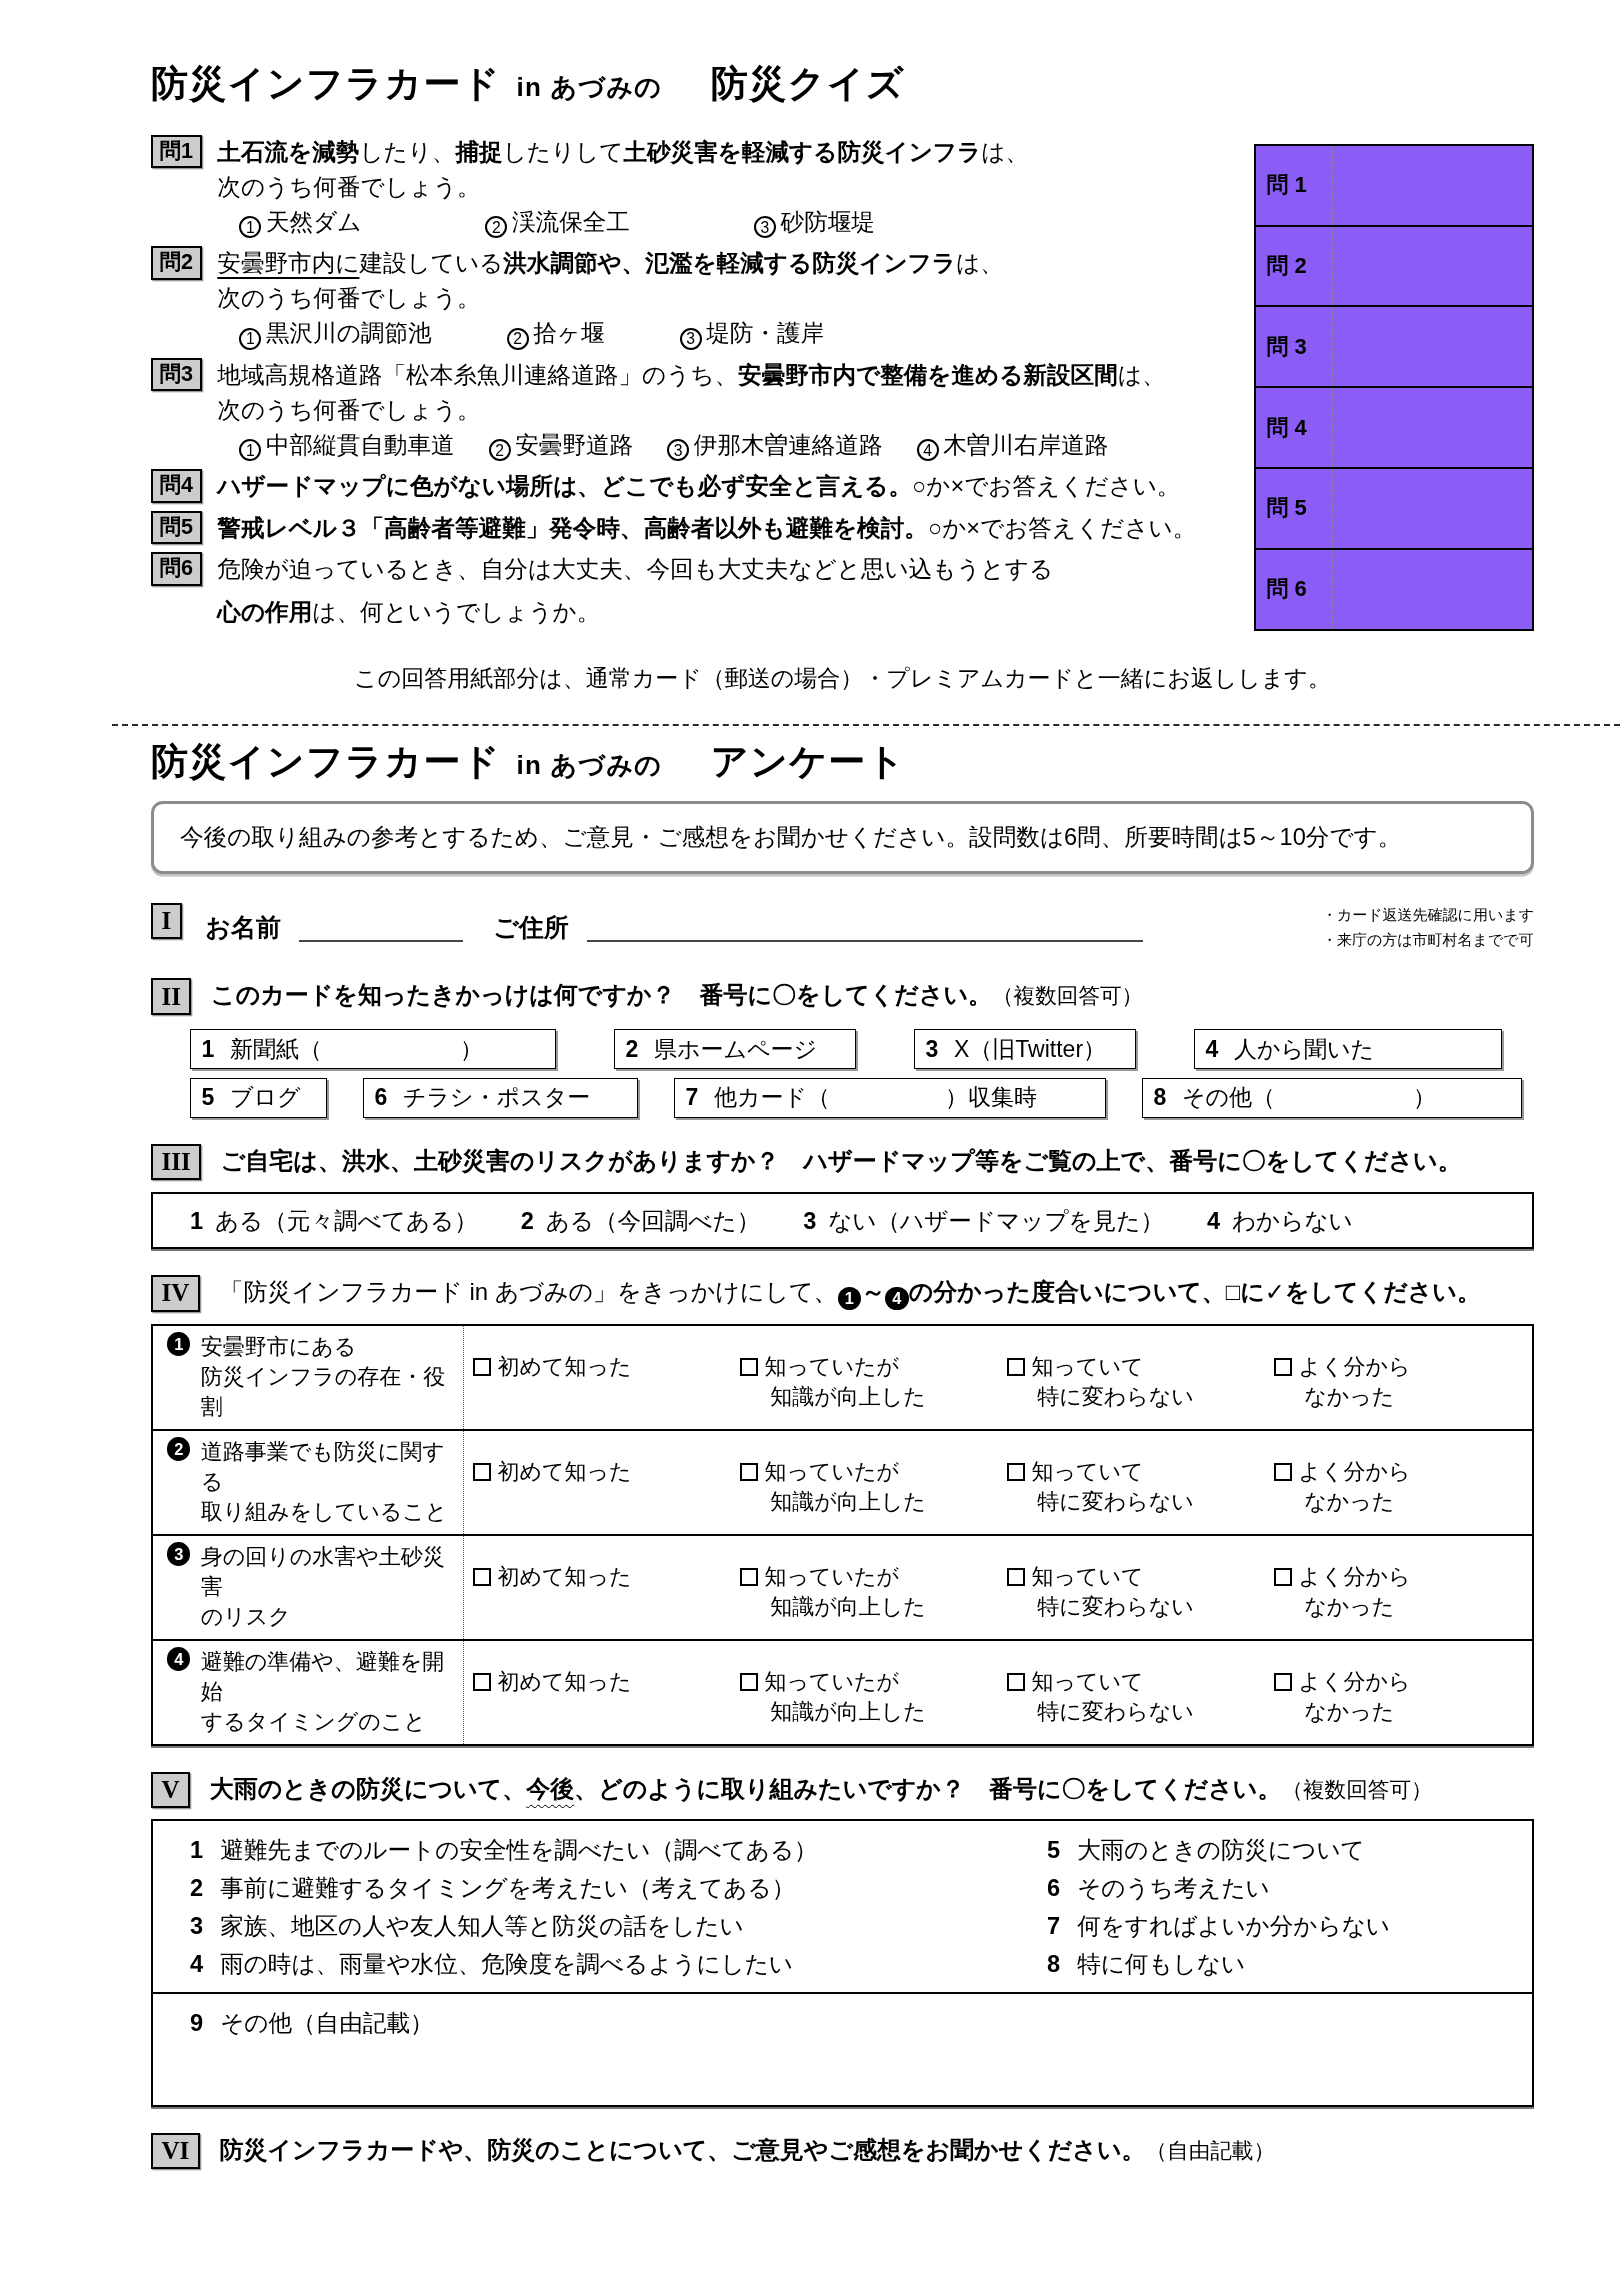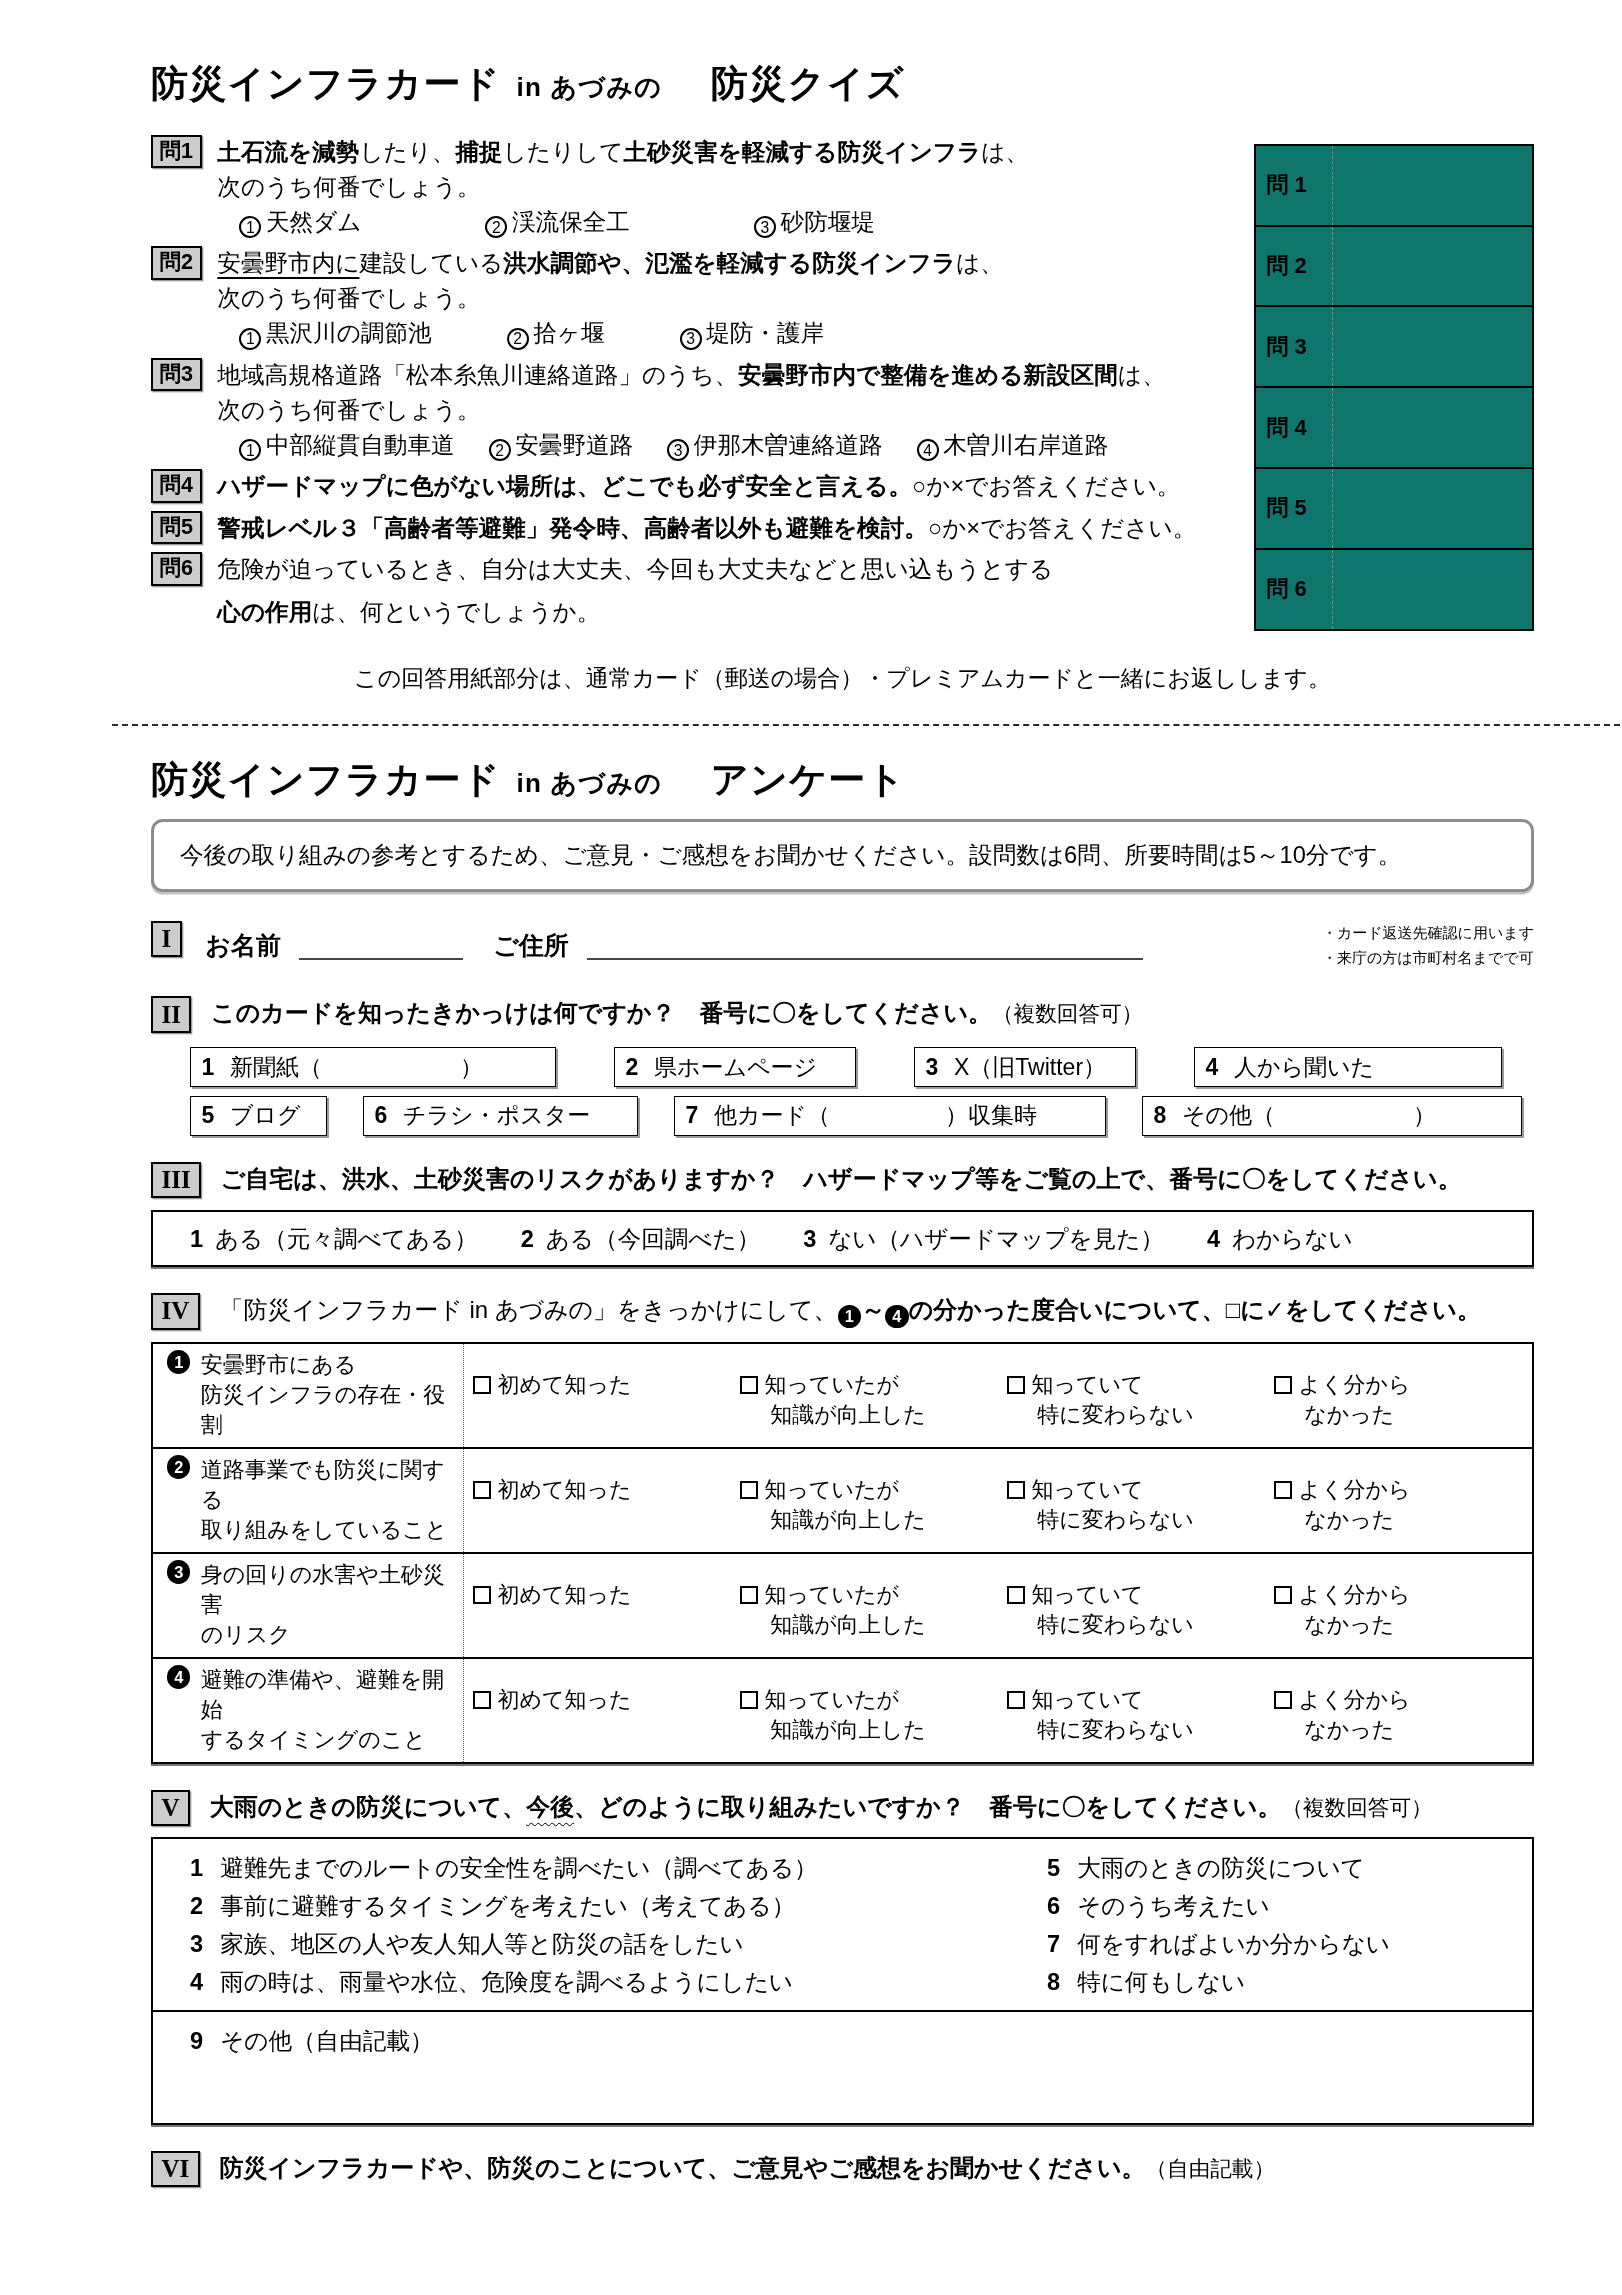--- a/index.html
+++ b/index.html
@@ -42,35 +42,35 @@
   }
   .circ-filled {
     display:inline-flex; align-items:center; justify-content:center;
     width:23.6px; height:23.6px; background:#000; color:#fff; border-radius:50%;
     font-size:16.4px; font-weight:bold; vertical-align:-3.9px;
   }
   .q6-line2 { margin-top:7.9px; }
 
   .answer-table {
     position:absolute; top:9.2px; right:0; width:280px; height:487px;
-    border:2px solid #000; display:flex; flex-direction:column; background:#0f766e; box-sizing:border-box;
+    border:2px solid #000; display:flex; flex-direction:column; background:#8b5cf6; box-sizing:border-box;
   }
   .ans-row { flex:1 1 0; display:flex; border-bottom:2px solid #000; }
   .ans-row:last-child { border-bottom:none; }
   .ans-label {
     flex:0 0 77px; display:flex; align-items:center; padding-left:10.5px;
     font-size:22px; font-weight:600; border-right:1.3px dashed #888; box-sizing:border-box;
   }
   .ans-cell { flex:1 1 auto; }
 
   .return-note { margin:11.8px 0 0 0; text-align:center; font-size:23px; }
 
   .sep { margin:30px 0 0 -39px; width:1518px; border-top:2.6px dashed #2a2a2a; height:0; }
 
-  .survey-title { margin-top:33px; }
+  .survey-title { margin-top:15px; }
   .intro-box.survey { margin-top:17px; padding:17px 26px; }
 
   
   .rbadge {
     flex:0 0 auto; border:2px solid #000; background:#cccccc; box-shadow:1.3px 1.3px 0 #999;
     font-family:"Liberation Serif","DejaVu Serif",serif; font-weight:bold;
     font-size:25px; line-height:1.2; padding:1.3px 8.5px; align-self:flex-start;
   }
   .sec { margin-top:26px; }
   .sec-head { display:flex; align-items:flex-start; gap:19.6px; font-size:24px; line-height:1.4; }

